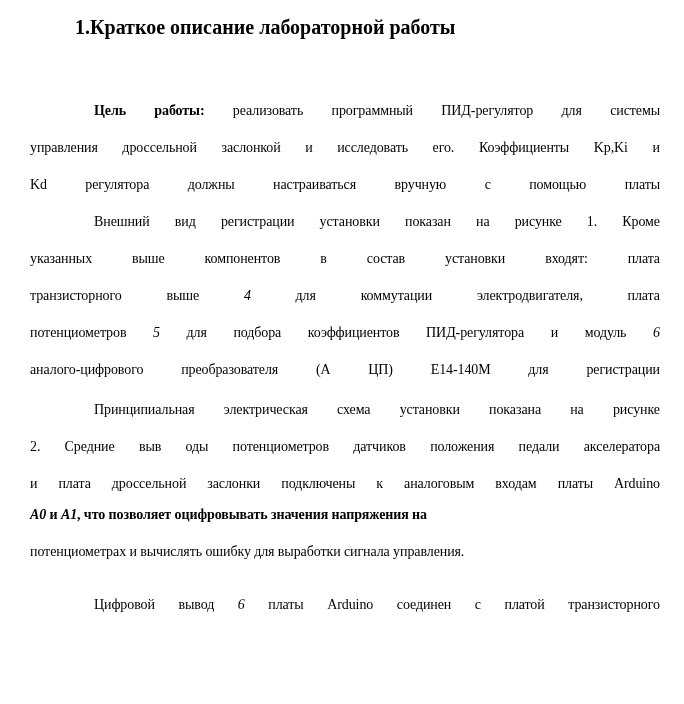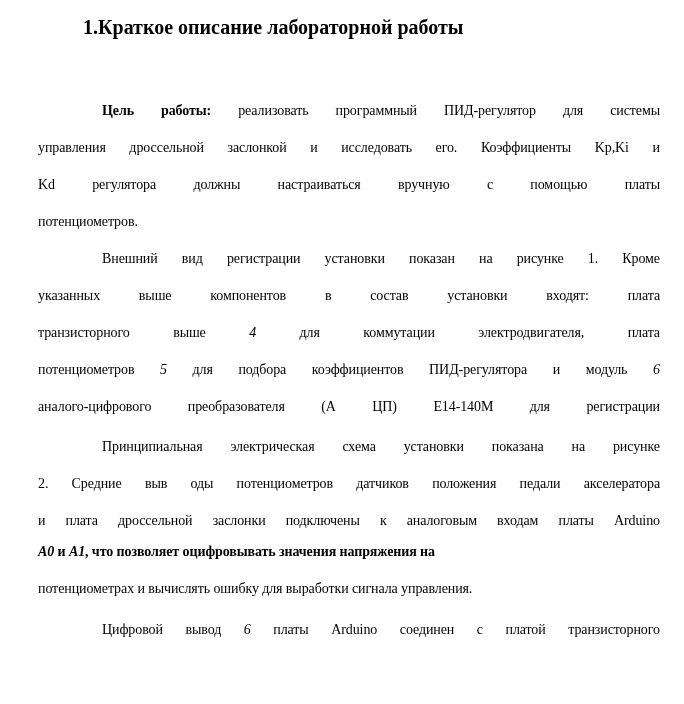--- a/index.html
+++ b/index.html
@@ -4,21 +4,21 @@
 <style>
   html, body { margin: 0; padding: 0; }
   body {
     width: 684px; height: 704px;
     background: #ffffff;
     overflow: hidden;
   }
   .page {
     box-sizing: border-box;
     width: 684px; height: 704px;
-    padding: 12px 24px 0 38px;
+    padding: 12px 24px 0 30px;
     font-family: "Liberation Serif", "DejaVu Serif", serif;
     color: #000000;
     background: #ffffff;
   }
   .title {
     font-weight: bold;
     font-size: 20px;
     line-height: 30px;
     padding-left: 45px;
     white-space: nowrap;
@@ -33,43 +33,40 @@
   }
   
   .line.just { display: flex; justify-content: space-between; white-space: normal; }
   .line.just .run { display: contents; }
   .line.indent { padding-left: 64px; }
   .bold { font-weight: bold; }
   .italic { font-style: italic; }
   .p1 { margin-top: 50px; }
   .p2 { }
   .p3 { margin-top: 3px; }
-  .p4 { margin-top: 4px; }
+  .p4 { margin-top: 16px; }
   .tight { margin-top: -6px; font-weight: bold; }
 </style>
 </head>
 <body>
 
 <div class="page">
 
   <div class="title">1.Краткое описание лабораторной работы</div>
 
   <div class="para p1">
     <div class="line just indent">
       <span class="run bold"><span class="w">Цель</span><span class="w">работы:</span></span>
       <span class="run"><span class="w">реализовать</span><span class="w">программный</span><span class="w">ПИД-регулятор</span><span class="w">для</span><span class="w">системы</span></span>
     </div>
     <div class="line just">
       <span class="run"><span class="w">управления</span><span class="w">дроссельной</span><span class="w">заслонкой</span><span class="w">и</span><span class="w">исследовать</span><span class="w">его.</span><span class="w">Коэффициенты</span><span class="w">Kp,Ki</span><span class="w">и</span></span>
     </div>
     <div class="line just">
       <span class="run"><span class="w">Kd</span><span class="w">регулятора</span><span class="w">должны</span><span class="w">настраиваться</span><span class="w">вручную</span><span class="w">с</span><span class="w">помощью</span><span class="w">платы</span></span>
-    </div>
-    <div class="line">
-      <span class="run">потенциометров.</span>
     </div>
   </div>
 
   <div class="para p2">
     <div class="line just indent">
       <span class="run"><span class="w">Внешний</span><span class="w">вид</span><span class="w">регистрации</span><span class="w">установки</span><span class="w">показан</span><span class="w">на</span><span class="w">рисунке</span><span class="w">1.</span><span class="w">Кроме</span></span>
     </div>
     <div class="line just">
       <span class="run"><span class="w">указанных</span><span class="w">выше</span><span class="w">компонентов</span><span class="w">в</span><span class="w">состав</span><span class="w">установки</span><span class="w">входят:</span><span class="w">плата</span></span>
     </div>

